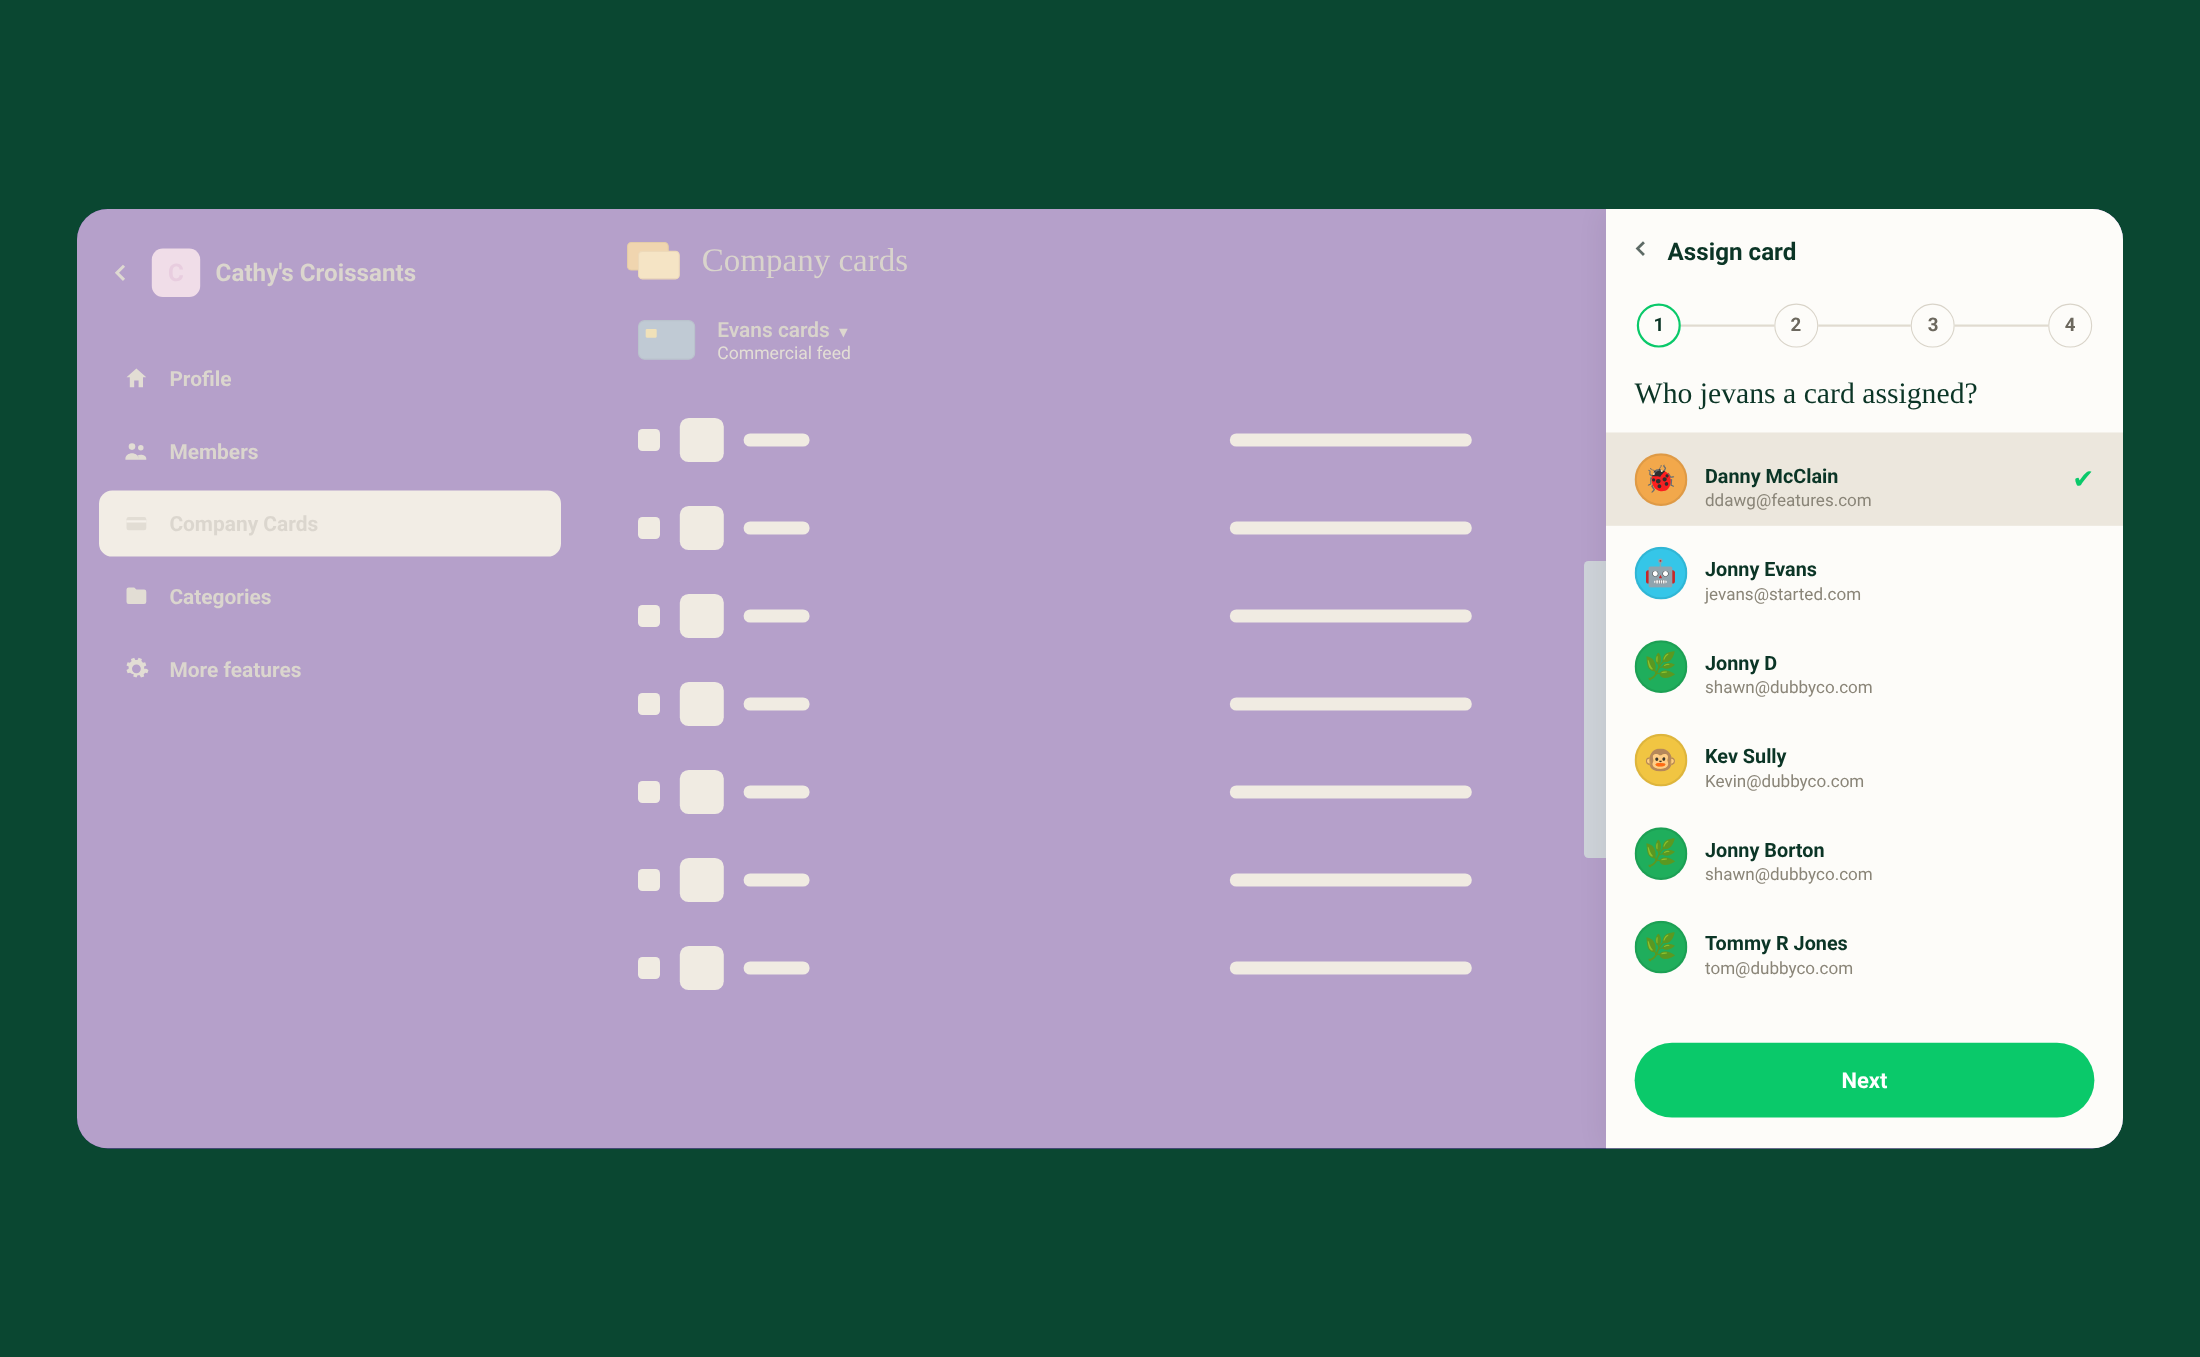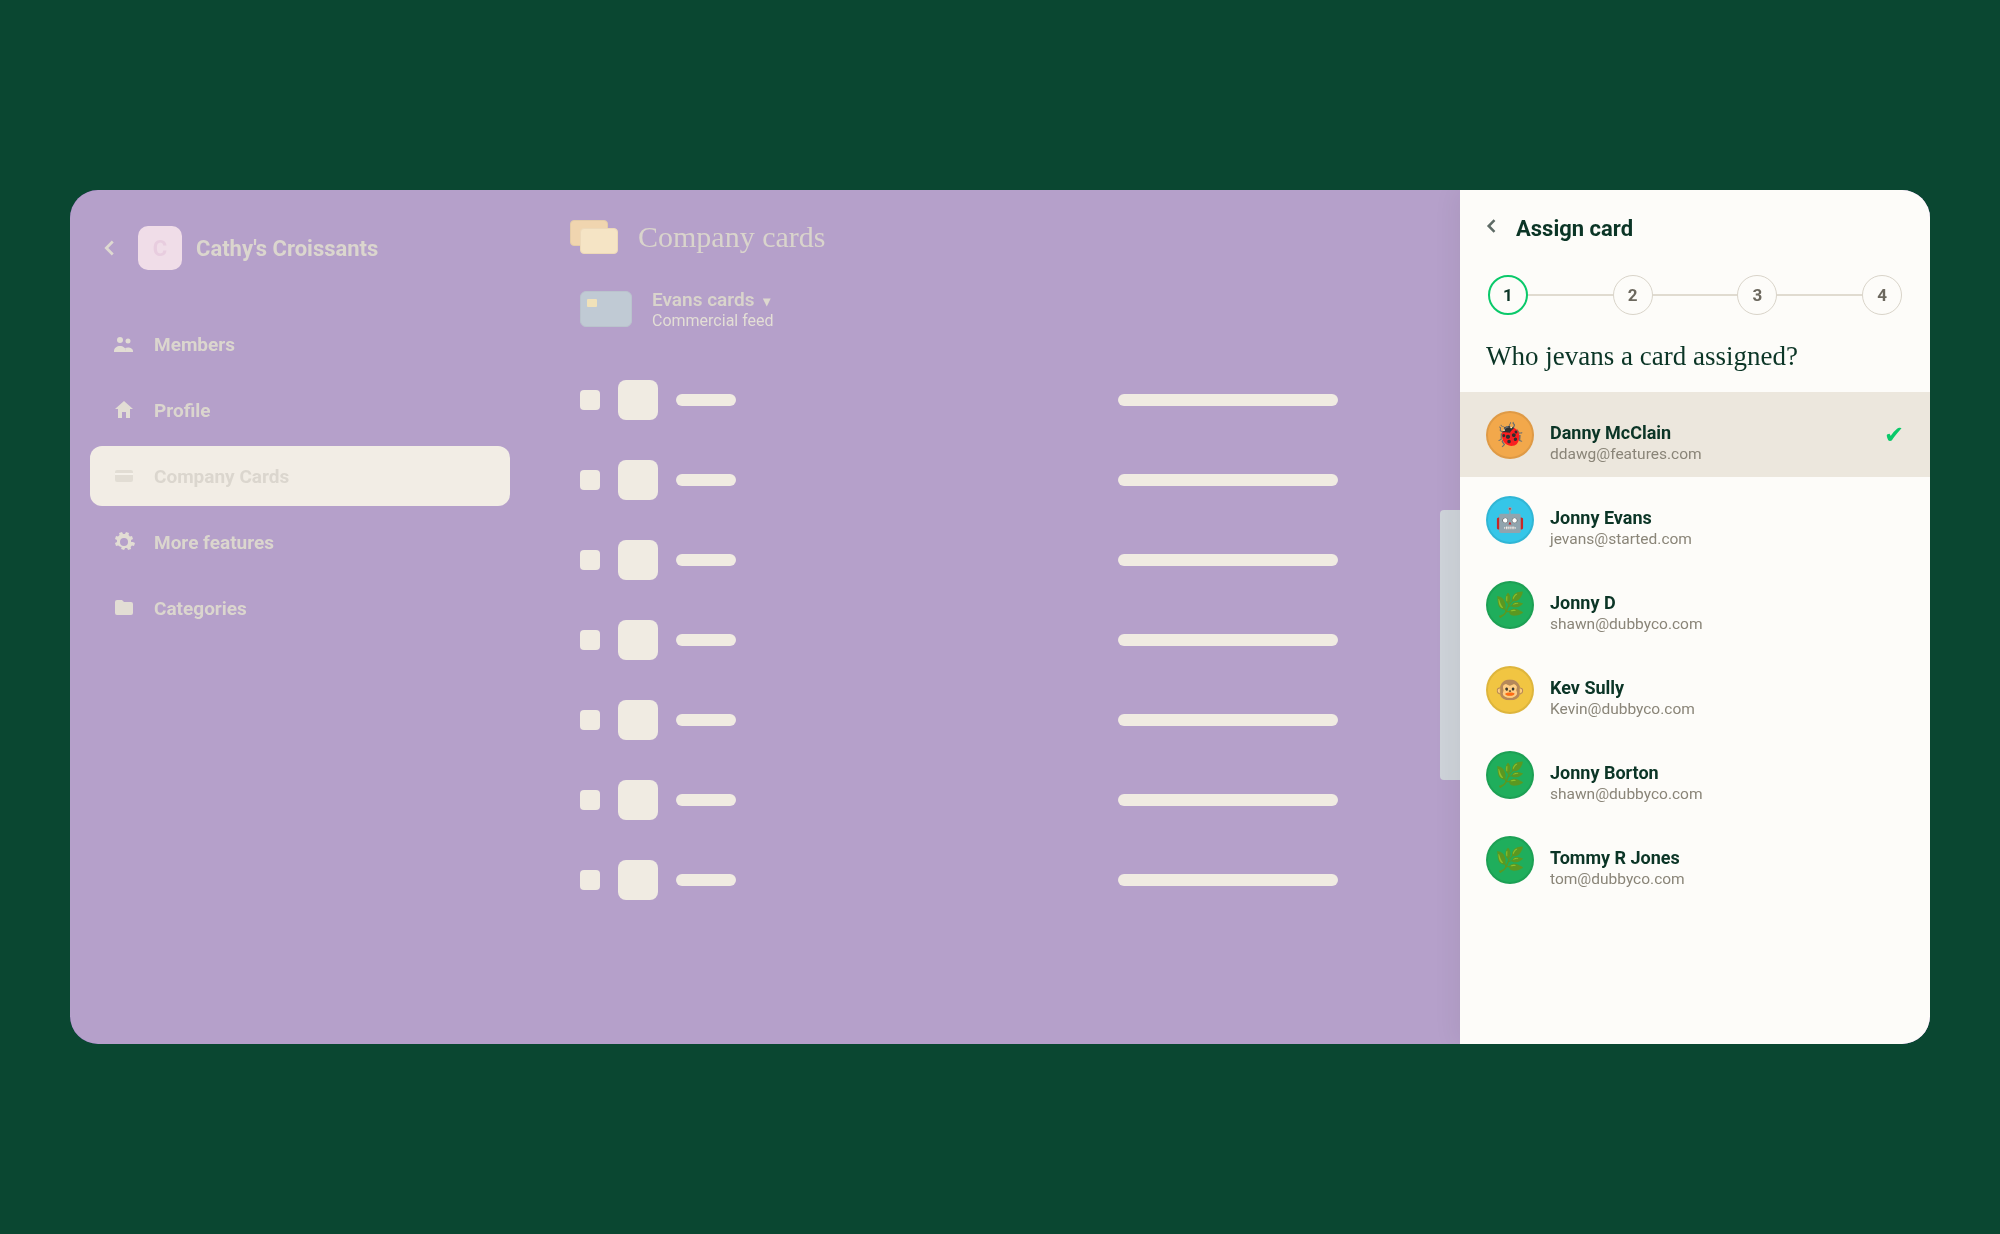--- a/index.html
+++ b/index.html
@@ -197,59 +197,59 @@
             <polyline points="15 5 8 12 15 19"></polyline>
           </svg>
       </div>
       <div class="org-badge">C</div>
       <div class="org-name">Cathy's Croissants</div>
     </div>
     <div class="nav" id="nav">
         <div class="nav-item">
           <span class="nav-icon">
             <svg viewBox="0 0 24 24" fill="currentColor">
+              <path d="M12 3l9 8h-3v9h-4v-6H10v6H6v-9H3z"></path>
+            </svg>
+          </span>
+          <span>Profile</span>
+        </div>
+        <div class="nav-item">
+          <span class="nav-icon">
+            <svg viewBox="0 0 24 24" fill="currentColor">
               <circle cx="8" cy="8" r="3"></circle>
               <circle cx="16" cy="9" r="2.5"></circle>
               <path d="M2 19c0-3 3-5 6-5s6 2 6 5v1H2zM14 19c0-1 0-2-1-3 .7-.3 1.7-.5 3-.5 2.5 0 5 1.3 5 3.5v1h-7z"></path>
             </svg>
           </span>
           <span>Members</span>
-        </div>
-        <div class="nav-item">
-          <span class="nav-icon">
-            <svg viewBox="0 0 24 24" fill="currentColor">
-              <path d="M12 3l9 8h-3v9h-4v-6H10v6H6v-9H3z"></path>
-            </svg>
-          </span>
-          <span>Profile</span>
         </div>
         <div class="nav-item active">
           <span class="nav-icon">
             <svg viewBox="0 0 24 24" fill="currentColor">
               <rect x="3" y="6" width="18" height="12" rx="2"></rect>
               <rect x="3" y="9" width="18" height="2" fill="#f5f1ea"></rect>
             </svg>
           </span>
           <span>Company Cards</span>
         </div>
         <div class="nav-item">
           <span class="nav-icon">
             <svg viewBox="0 0 24 24" fill="currentColor">
+              <path d="M3 6a2 2 0 012-2h5l2 2h7a2 2 0 012 2v9a2 2 0 01-2 2H5a2 2 0 01-2-2z"></path>
+            </svg>
+          </span>
+          <span>Categories</span>
+        </div>
+        <div class="nav-item">
+          <span class="nav-icon">
+            <svg viewBox="0 0 24 24" fill="currentColor">
               <path d="M12 8a4 4 0 100 8 4 4 0 000-8zm9 4l2 1-1 3-2-.5a8 8 0 01-1.4 1.4l.5 2-3 1-1-2a8 8 0 01-2 0l-1 2-3-1 .5-2A8 8 0 016.2 15.5L4 16l-1-3 2-1a8 8 0 010-2l-2-1 1-3 2 .5A8 8 0 017.6 5.1L7 3l3-1 1 2a8 8 0 012 0l1-2 3 1-.5 2a8 8 0 011.4 1.4L20 6l1 3-2 1a8 8 0 010 2z"></path>
             </svg>
           </span>
           <span>More features</span>
-        </div>
-        <div class="nav-item">
-          <span class="nav-icon">
-            <svg viewBox="0 0 24 24" fill="currentColor">
-              <path d="M3 6a2 2 0 012-2h5l2 2h7a2 2 0 012 2v9a2 2 0 01-2 2H5a2 2 0 01-2-2z"></path>
-            </svg>
-          </span>
-          <span>Categories</span>
         </div>
       </div>
   </div>
 
   <div class="main">
     <div class="page-head">
       <div class="cards-icon">
         <div class="c1"></div>
           <div class="c2"></div>
       </div>
@@ -409,15 +409,18 @@
         </div>
         <div class="member">
           <div class="avatar av-green">🌿</div>
           <div class="m-text">
             <div class="m-name">Tommy R Jones</div>
             <div class="m-mail">tom@dubbyco.com</div>
           </div>
         </div>
       </div>
 
+    <div class="panel-footer">
+      <button class="next-btn">Next</button>
+    </div>
   </div>
 
 </div>
 
 </body></html>

